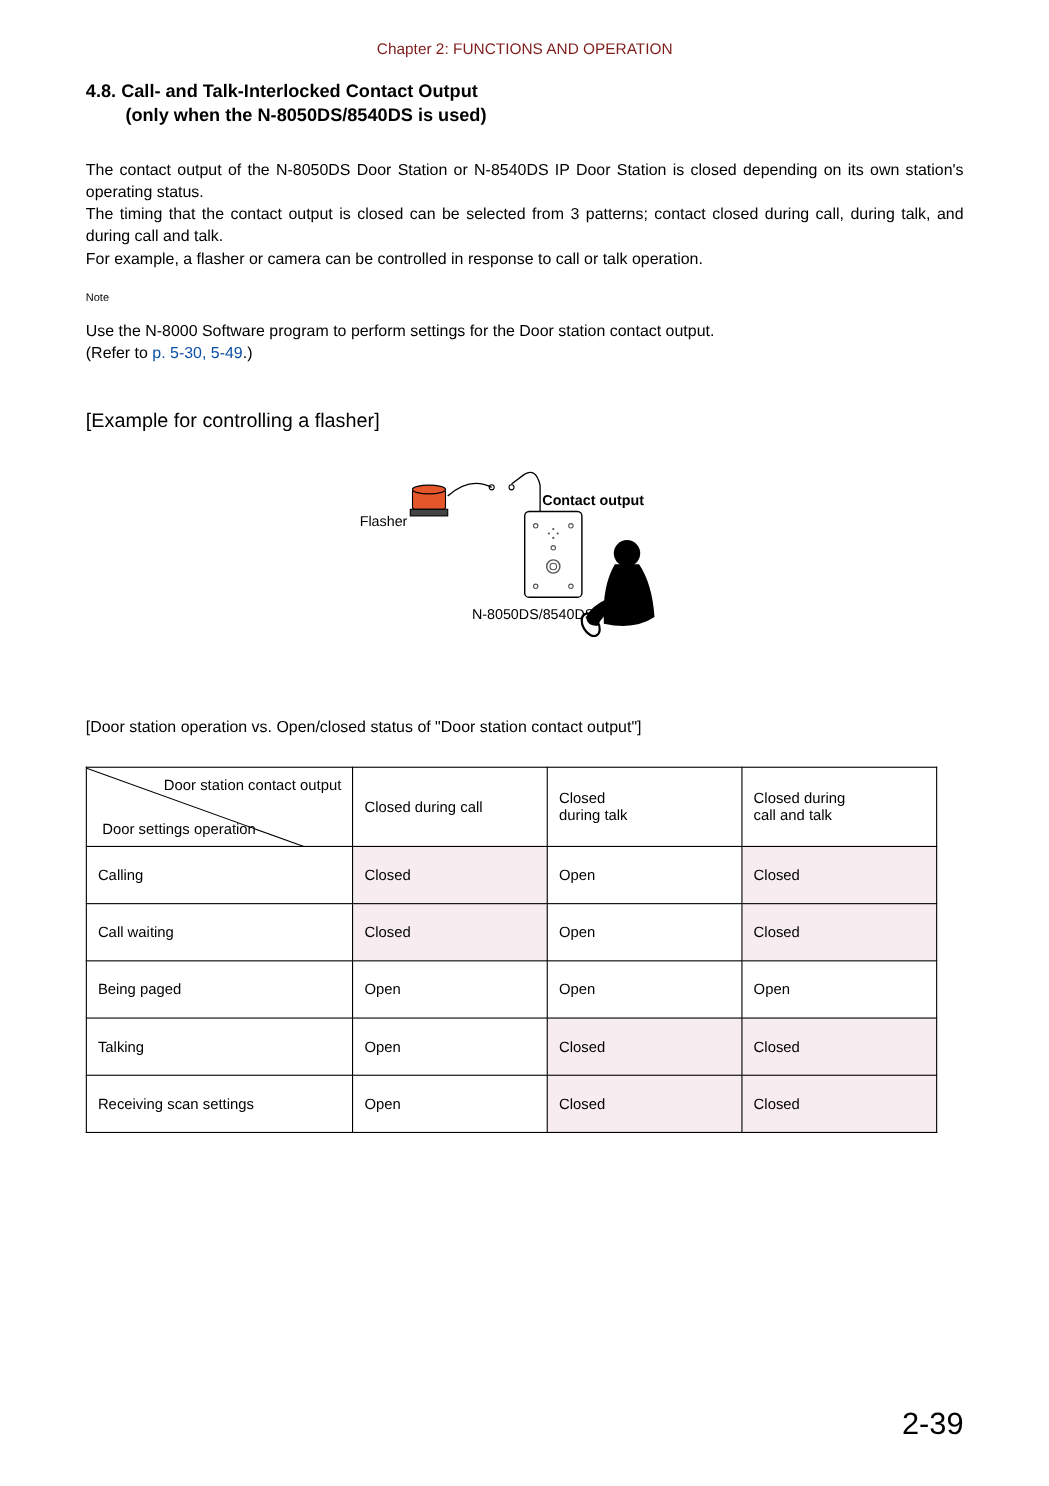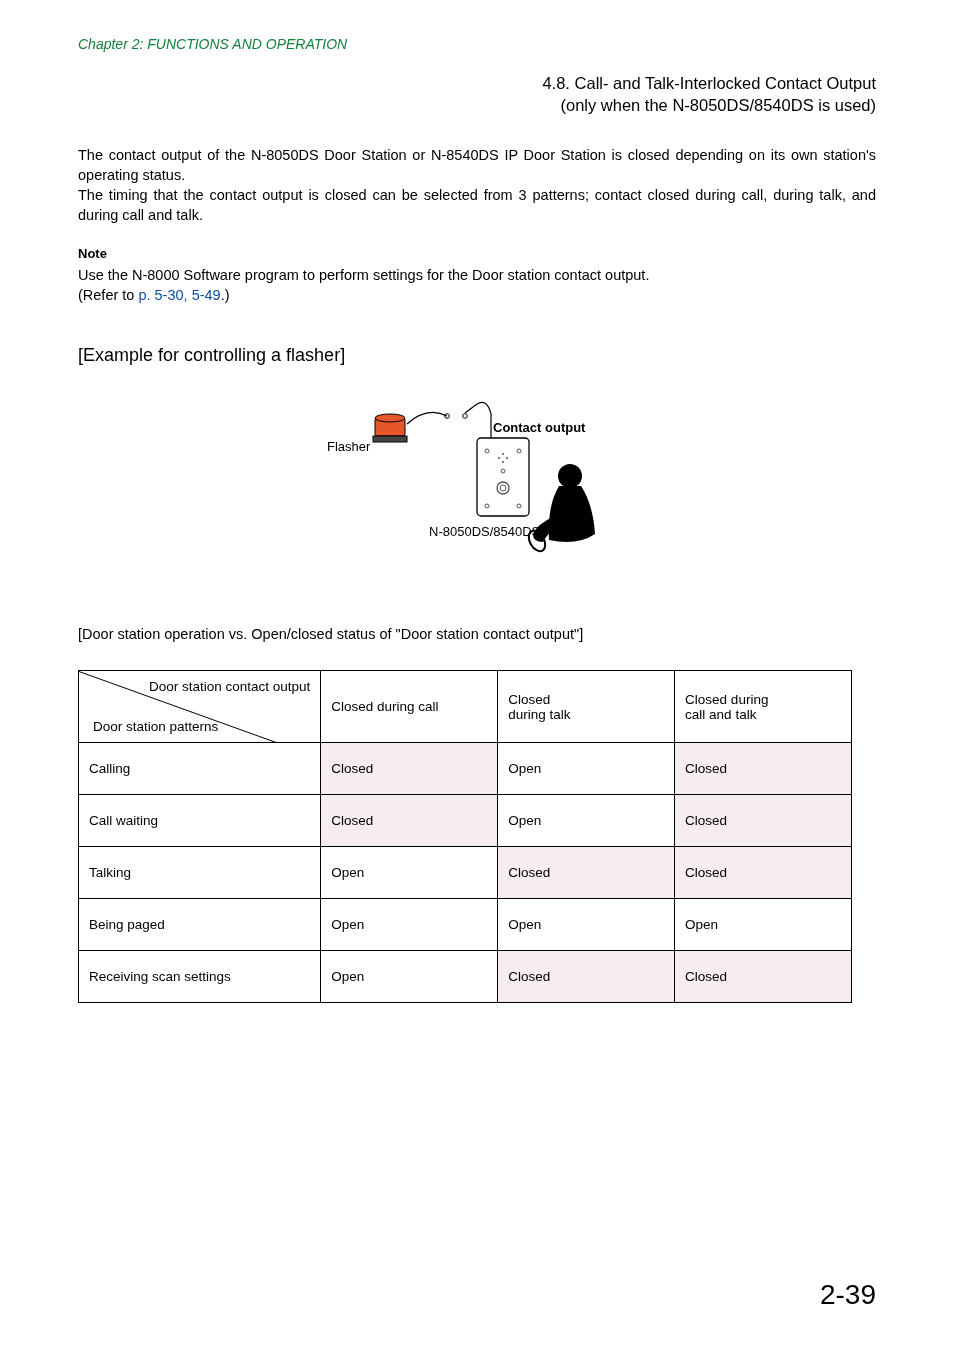--- a/index.html
+++ b/index.html
@@ -6,41 +6,39 @@
   body {
     width: 954px;
     height: 1351px;
     background: #fff;
     font-family: Arial, Helvetica, sans-serif;
     color: #000;
     position: relative;
     padding: 36px 78px 40px 78px;
   }
   .chapter-header {
-    text-align: left;
-    color: #15803d;
-    font-style: italic;
+    text-align: center;
+    color: #7f1d1d;
     font-size: 14px;
     margin-bottom: 20px;
   }
   .section-title {
-    font-weight: normal;
+    font-weight: bold;
     font-size: 16.5px;
     line-height: 1.35;
     margin-bottom: 28px;
-    text-align: right;
   }
   .section-title .indent { padding-left: 36px; display: inline-block; }
   .body-text {
     font-size: 14.5px;
     line-height: 1.4;
     text-align: justify;
   }
   .para-group { margin-bottom: 20px; }
-  .note-label { font-weight: bold; font-size: 13px; margin-bottom: 4px; }
+  .note-label { font-weight: normal; font-size: 10px; margin-bottom: 14px; }
   .link { color: #0b4fa5; }
   .example-label { font-size: 18px; margin-top: 40px; margin-bottom: 30px; }
   .diagram-wrap {
     display: flex;
     justify-content: center;
     margin-bottom: 50px;
   }
   .diagram { position: relative; width: 300px; height: 180px; }
   .flasher-label {
     position: absolute; left: 0px; top: 43px; font-size: 13px;
@@ -104,20 +102,21 @@
 
 <div class="section-title">
   <span>4.8.</span>
   <span>Call- and Talk-Interlocked Contact Output</span><br>
   <span class="indent">(only when the N-8050DS/8540DS is used)</span>
 </div>
 
 <div class="para-group">
   <p class="body-text">The contact output of the N-8050DS Door Station or N-8540DS IP Door Station is closed depending on its own station's operating status.</p>
   <p class="body-text">The timing that the contact output is closed can be selected from 3 patterns; contact closed during call, during talk, and during call and talk.</p>
+  <p class="body-text">For example, a flasher or camera can be controlled in response to call or talk operation.</p>
 </div>
 
 <div class="para-group">
   <div class="note-label">Note</div>
   <p class="body-text">Use the N-8000 Software program to perform settings for the Door station contact output.</p>
   <p class="body-text">
     <span>(Refer to </span><span class="link">p. 5-30, 5-49</span><span>.)</span>
   </p>
 </div>
 
@@ -165,51 +164,51 @@
 </div>
 
 <div class="table-caption">[Door station operation vs. Open/closed status of "Door station contact output"]</div>
 
 <table class="status">
   <thead>
     <tr>
       <th class="diag-header-cell">
         <div class="diag-line"></div>
         <span class="diag-top">Door station contact output</span>
-        <span class="diag-bot">Door station patterns</span>
+        <span class="diag-bot">Door settings operation</span>
       </th>
       <th style="width:146px">Closed during call</th>
       <th style="width:146px">Closed<br>during talk</th>
       <th style="width:146px">Closed during<br>call and talk</th>
     </tr>
   </thead>
   <tbody id="status-tbody">
       <tr>
         <td class="row-label">Calling</td>
         <td class="closed-cell">Closed</td>
         <td>Open</td>
         <td class="closed-cell">Closed</td>
       </tr>
       <tr>
         <td class="row-label">Call waiting</td>
         <td class="closed-cell">Closed</td>
         <td>Open</td>
         <td class="closed-cell">Closed</td>
       </tr>
       <tr>
+        <td class="row-label">Being paged</td>
+        <td>Open</td>
+        <td>Open</td>
+        <td>Open</td>
+      </tr>
+      <tr>
         <td class="row-label">Talking</td>
         <td>Open</td>
         <td class="closed-cell">Closed</td>
         <td class="closed-cell">Closed</td>
-      </tr>
-      <tr>
-        <td class="row-label">Being paged</td>
-        <td>Open</td>
-        <td>Open</td>
-        <td>Open</td>
       </tr>
       <tr>
         <td class="row-label">Receiving scan settings</td>
         <td>Open</td>
         <td class="closed-cell">Closed</td>
         <td class="closed-cell">Closed</td>
       </tr>
     </tbody>
 </table>
 

